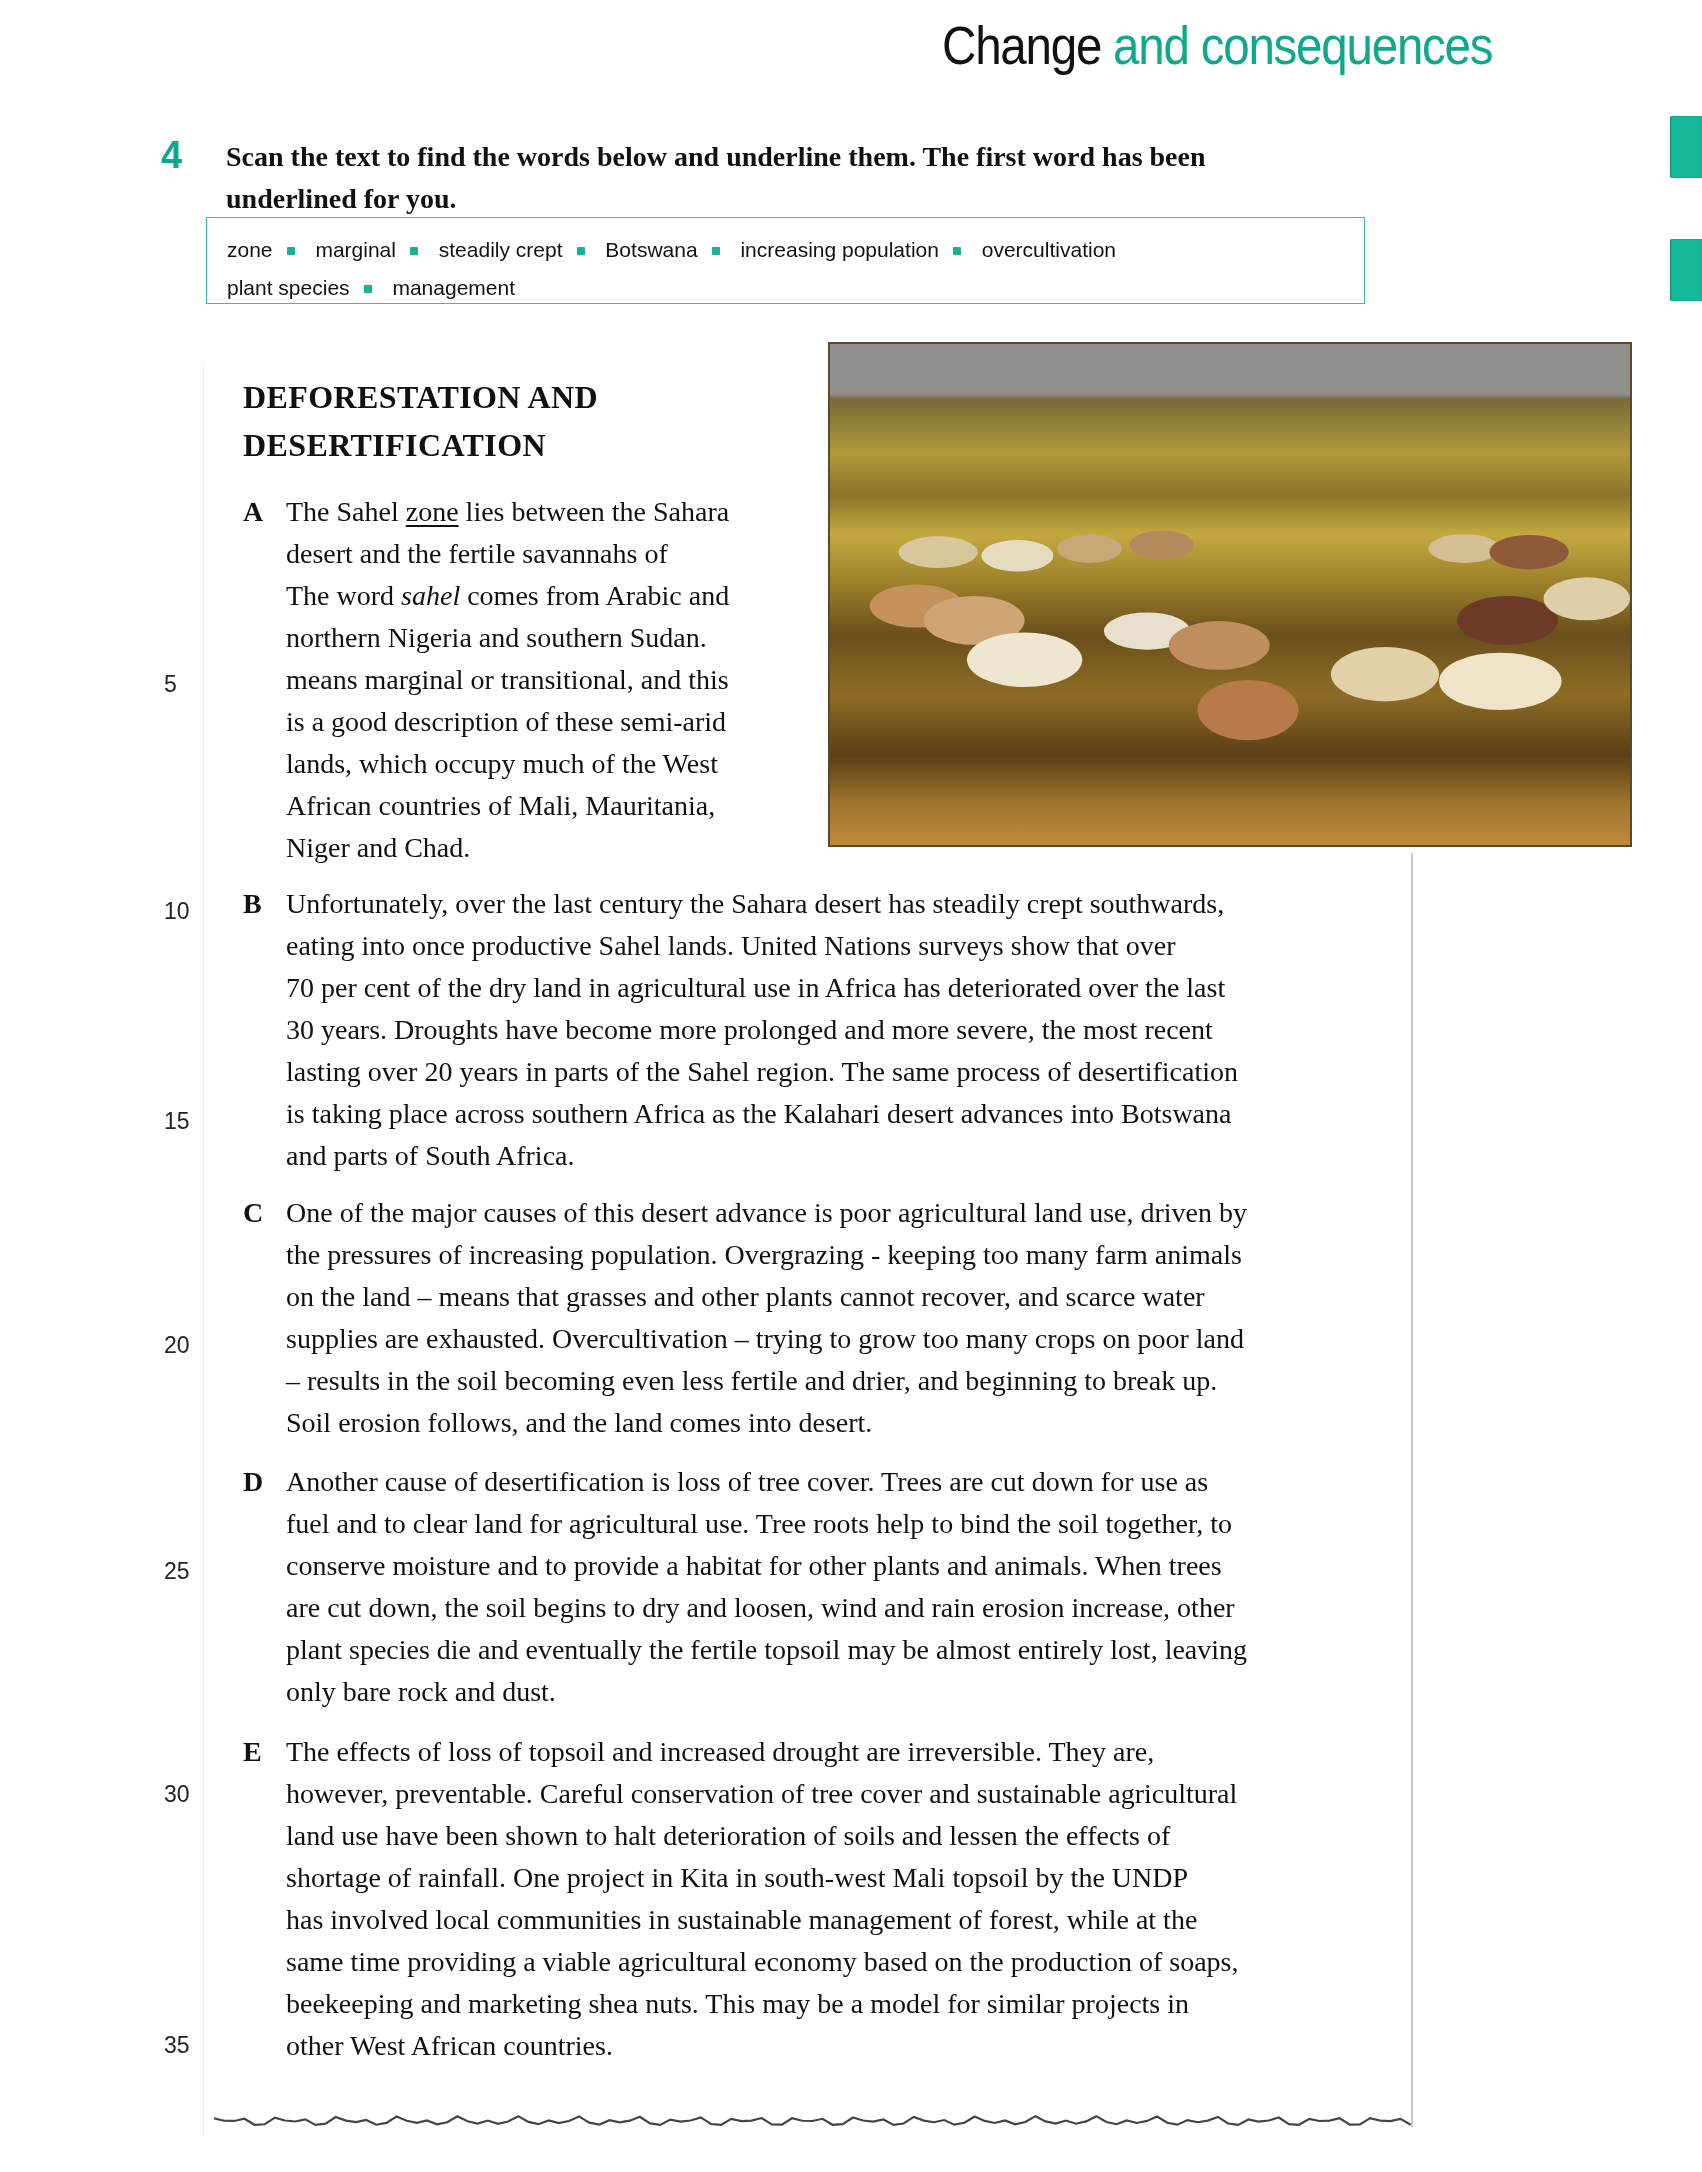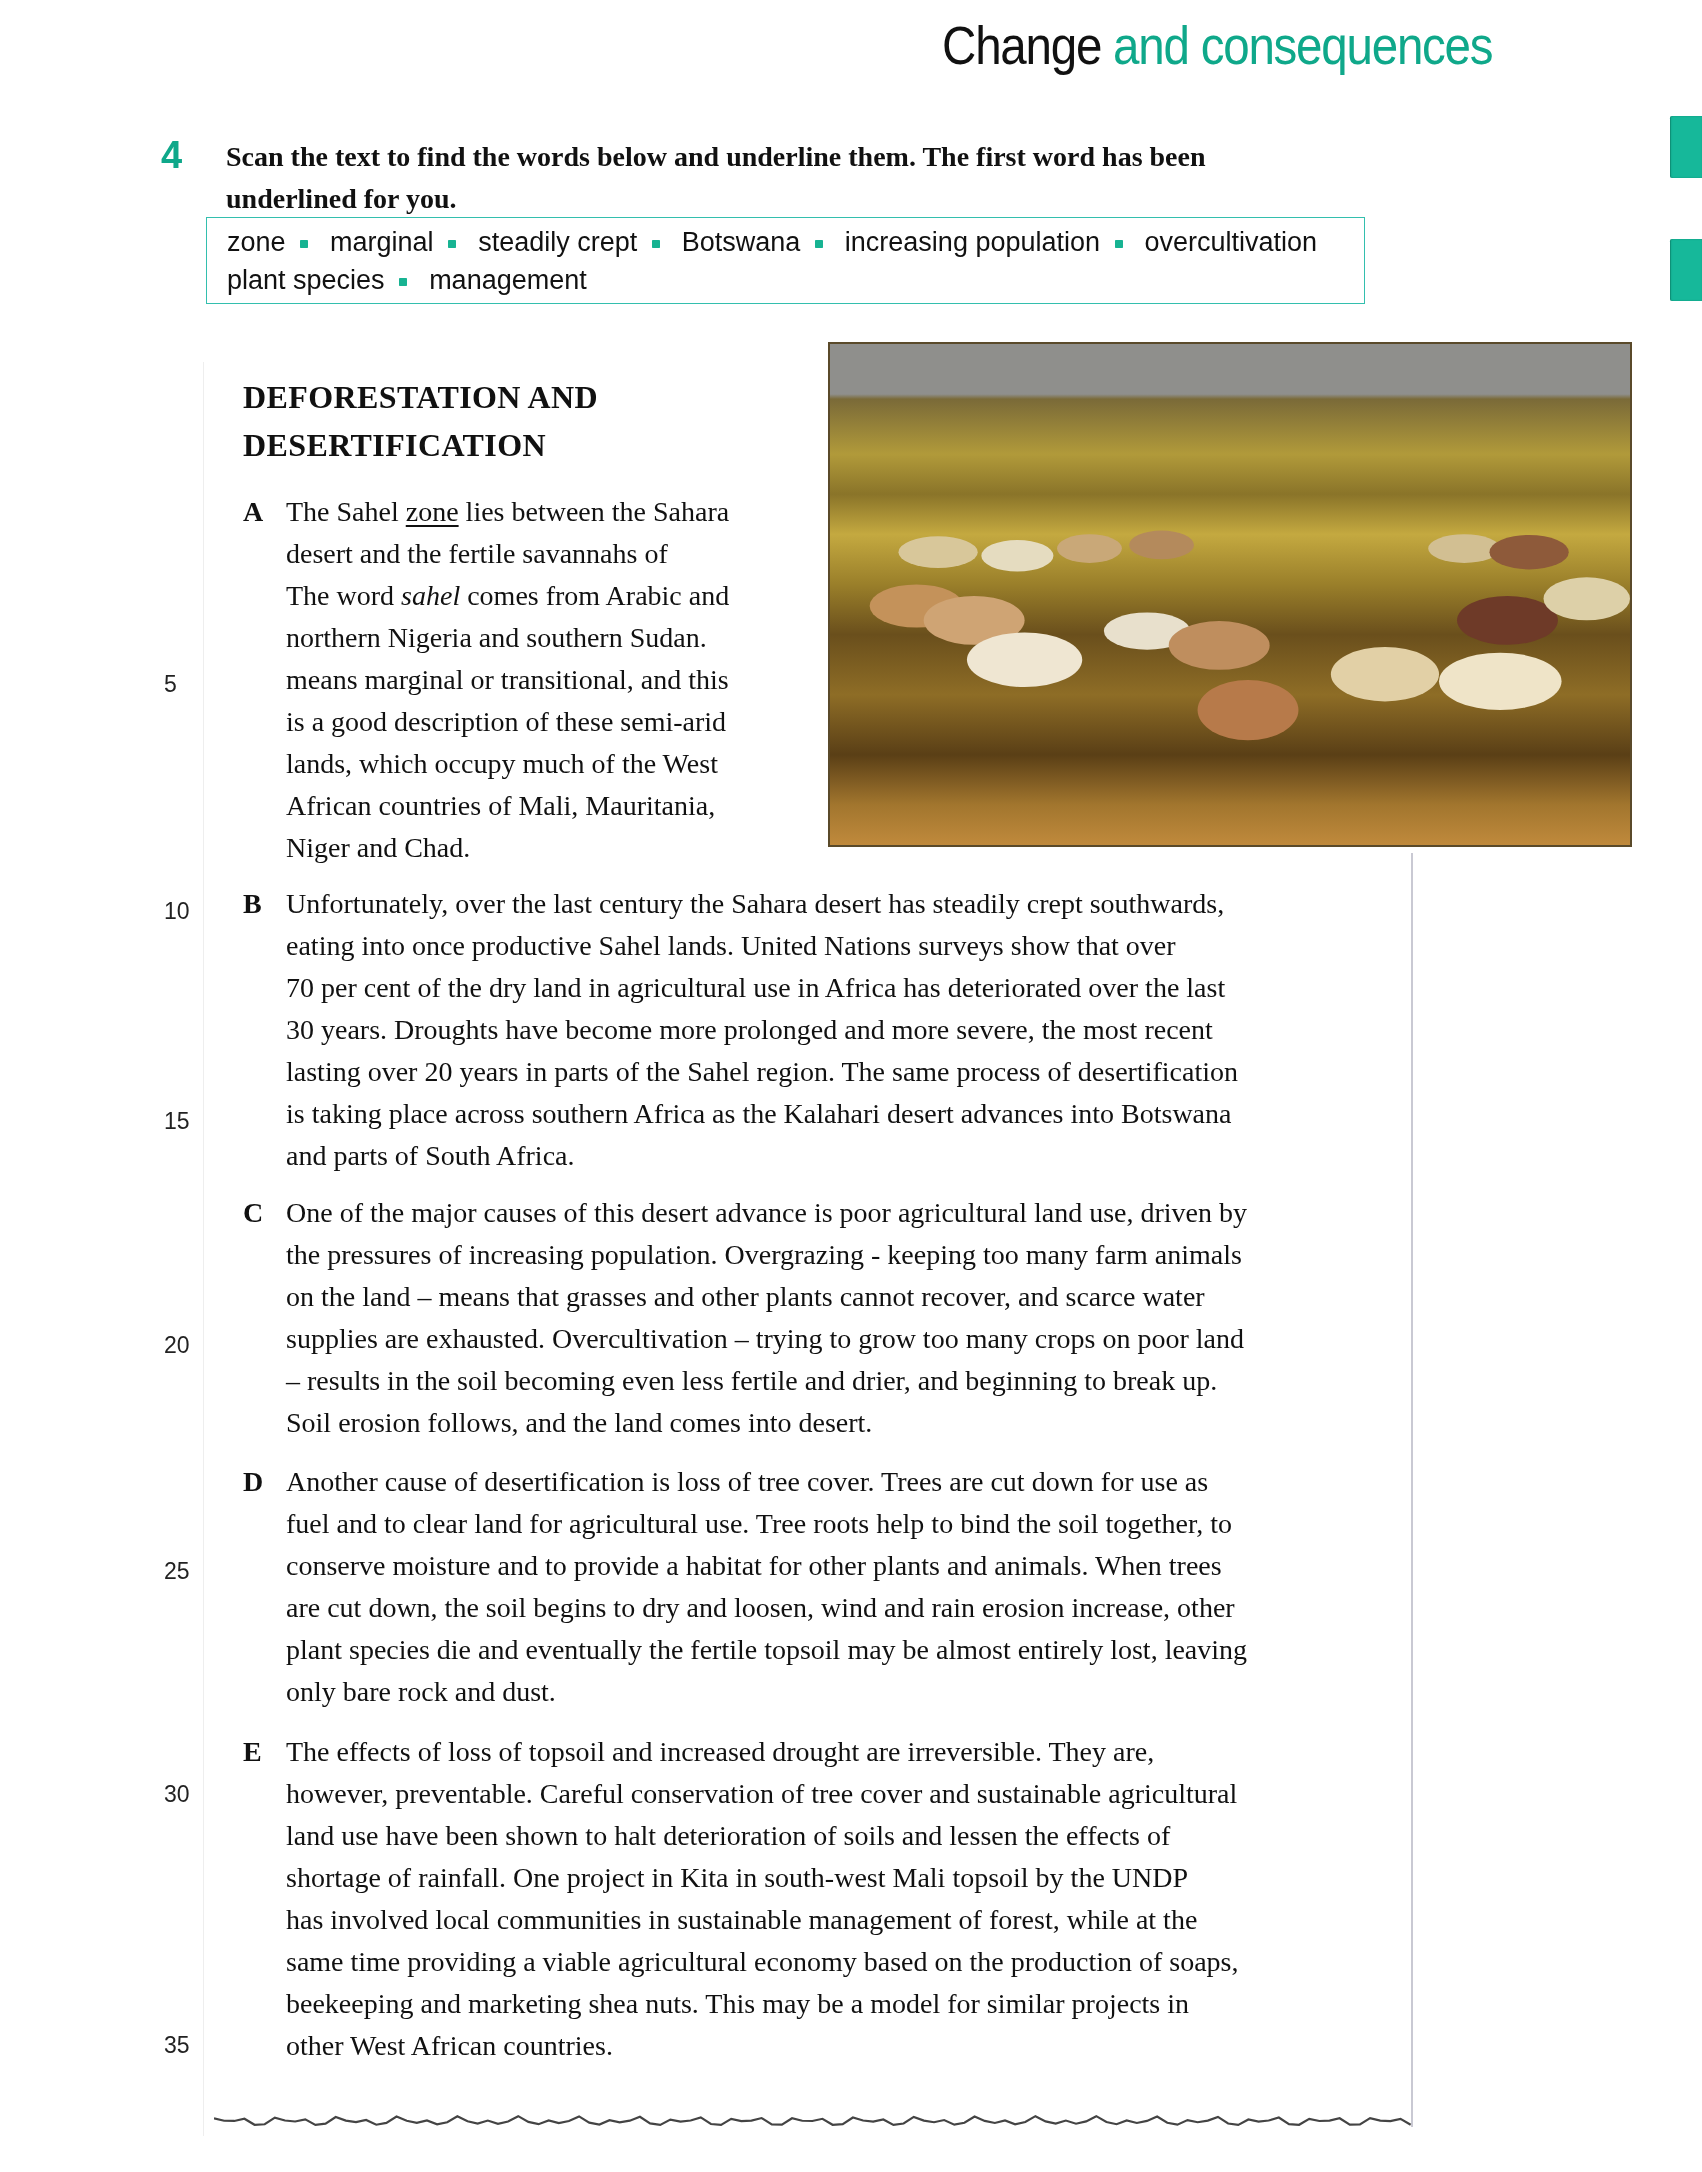--- a/index.html
+++ b/index.html
@@ -22,22 +22,22 @@
   .ex-num {
     position: absolute; left: 0; top: 0; font-family: "Liberation Sans", sans-serif;
     font-weight: bold; font-size: 38px; color: #0fa88a; line-height: 1;
   }
   .ex-text {
     position: absolute; left: 45px; top: 0; width: 1159px;
     font-family: "Liberation Serif", serif; font-weight: bold; font-size: 28px; line-height: 42px; margin-left: 20px;
   }
   .word-box {
     position: absolute; left: 206px; top: 217px; width: 1159px; height: 87px;
-    border: 1.4px solid #33bfae; box-sizing: border-box; padding: 5px 20px;
-    font-family: "Liberation Sans", sans-serif; font-size: 27px; line-height: 38px;
+    border: 1.4px solid #33bfae; box-sizing: border-box; padding: 13px 20px;
+    font-family: "Liberation Sans", sans-serif; font-size: 21px; line-height: 38px;
   }
   .word-box .word { white-space: nowrap; }
   .word-box .sep {
     display: inline-block; width: 8px; height: 8px; background: #17b392;
     margin: 0 14.5px; vertical-align: middle; border-radius: 0.7px;
   }
 
   .article-frame {
     position: absolute; left: 203px; top: 362px; width: 1211px; height: 1774px;
     border-left: 0.7px solid #eeeeee;

